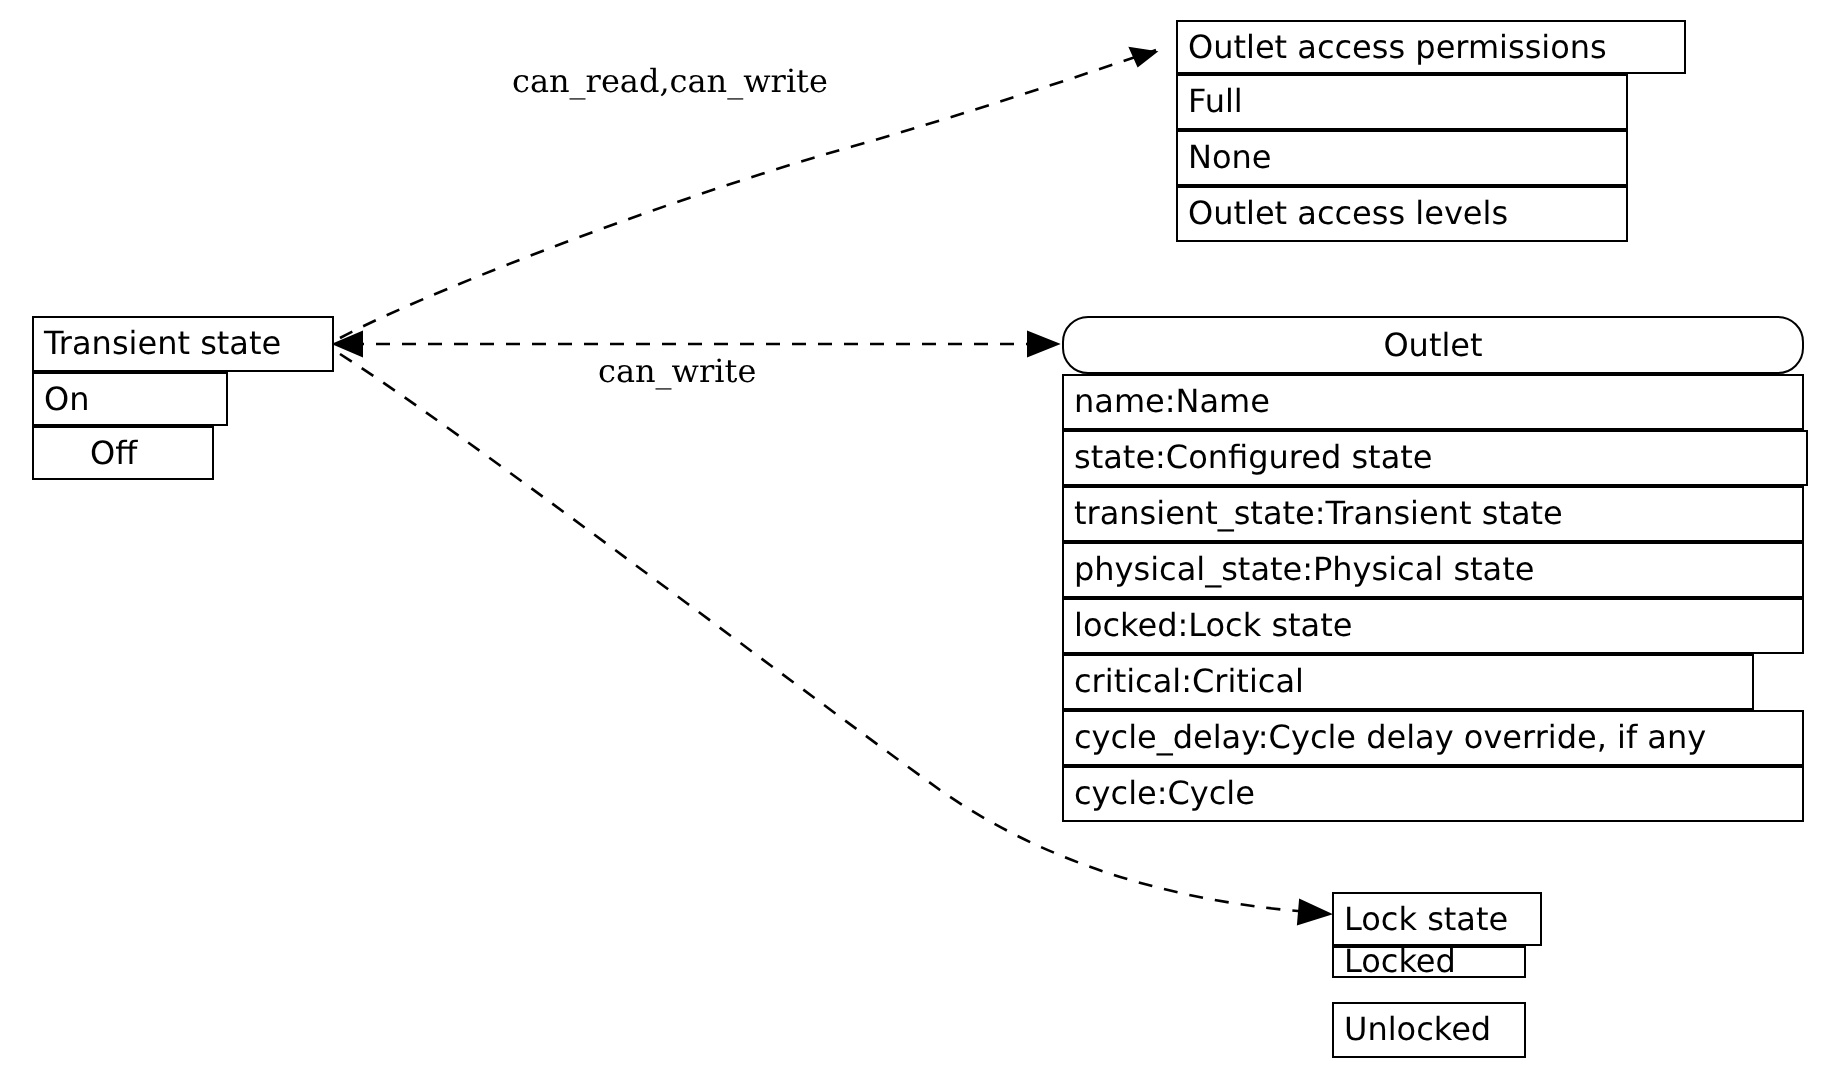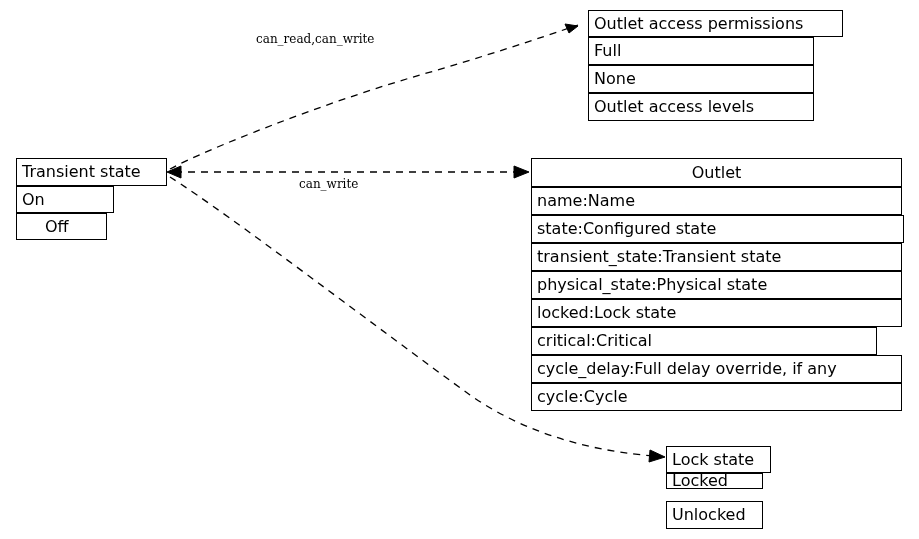--- a/index.html
+++ b/index.html
@@ -29,21 +29,21 @@
     color: #000000;
     font-family: "DejaVu Sans", sans-serif;
     font-size: 16px;
     line-height: 1;
     display: flex;
     align-items: center;
     white-space: nowrap;
     overflow: hidden;
   }
   .erow.left  { justify-content: flex-start; padding-left: 5px; }
-  .erow.center{ justify-content: center; }
+  .erow.center{ justify-content: center; border-radius: 13px; }
   .erow.title { z-index: 4; }
   .erow.body  { z-index: 3; }
 
   
   #edges {
     position: absolute;
     left: 0; top: 0;
     width: 919px;
     height: 539px;
     z-index: 1;
@@ -58,21 +58,21 @@
   .edge-head {
     fill: #000000;
     stroke: #000000;
     stroke-width: 1;
   }
 
   
   .edge-label {
     position: absolute;
     font-family: "DejaVu Serif", serif;
-    font-size: 12px;
+    font-size: 16px;
     color: #000000;
     white-space: nowrap;
     line-height: 1;
     z-index: 5;
     background: transparent;
   }
 </style>
 </head>
 <body>
 
@@ -116,21 +116,21 @@
   </div>
 
   <div class="entity">
     <div class="erow title center" style="left:531px; top:158px; width:371px; height:29px;">Outlet</div>
     <div class="erow body left" style="left:531px; top:187px; width:371px; height:28px;">name:Name</div>
     <div class="erow body left" style="left:531px; top:215px; width:373px; height:28px;">state:Configured state</div>
     <div class="erow body left" style="left:531px; top:243px; width:371px; height:28px;">transient_state:Transient state</div>
     <div class="erow body left" style="left:531px; top:271px; width:371px; height:28px;">physical_state:Physical state</div>
     <div class="erow body left" style="left:531px; top:299px; width:371px; height:28px;">locked:Lock state</div>
     <div class="erow body left" style="left:531px; top:327px; width:346px; height:28px;">critical:Critical</div>
-    <div class="erow body left" style="left:531px; top:355px; width:371px; height:28px;">cycle_delay:Full delay override, if any</div>
+    <div class="erow body left" style="left:531px; top:355px; width:371px; height:28px;">cycle_delay:Cycle delay override, if any</div>
     <div class="erow body left" style="left:531px; top:383px; width:371px; height:28px;">cycle:Cycle</div>
   </div>
 
   <div class="entity">
     <div class="erow title left" style="left:666px; top:446px; width:105px; height:27px;">Lock state</div>
     <div class="erow body left" style="left:666px; top:473px; width:97px; height:16px;">Locked</div>
     <div class="erow body left" style="left:666px; top:501px; width:97px; height:28px;">Unlocked</div>
   </div>
 
 </div>

